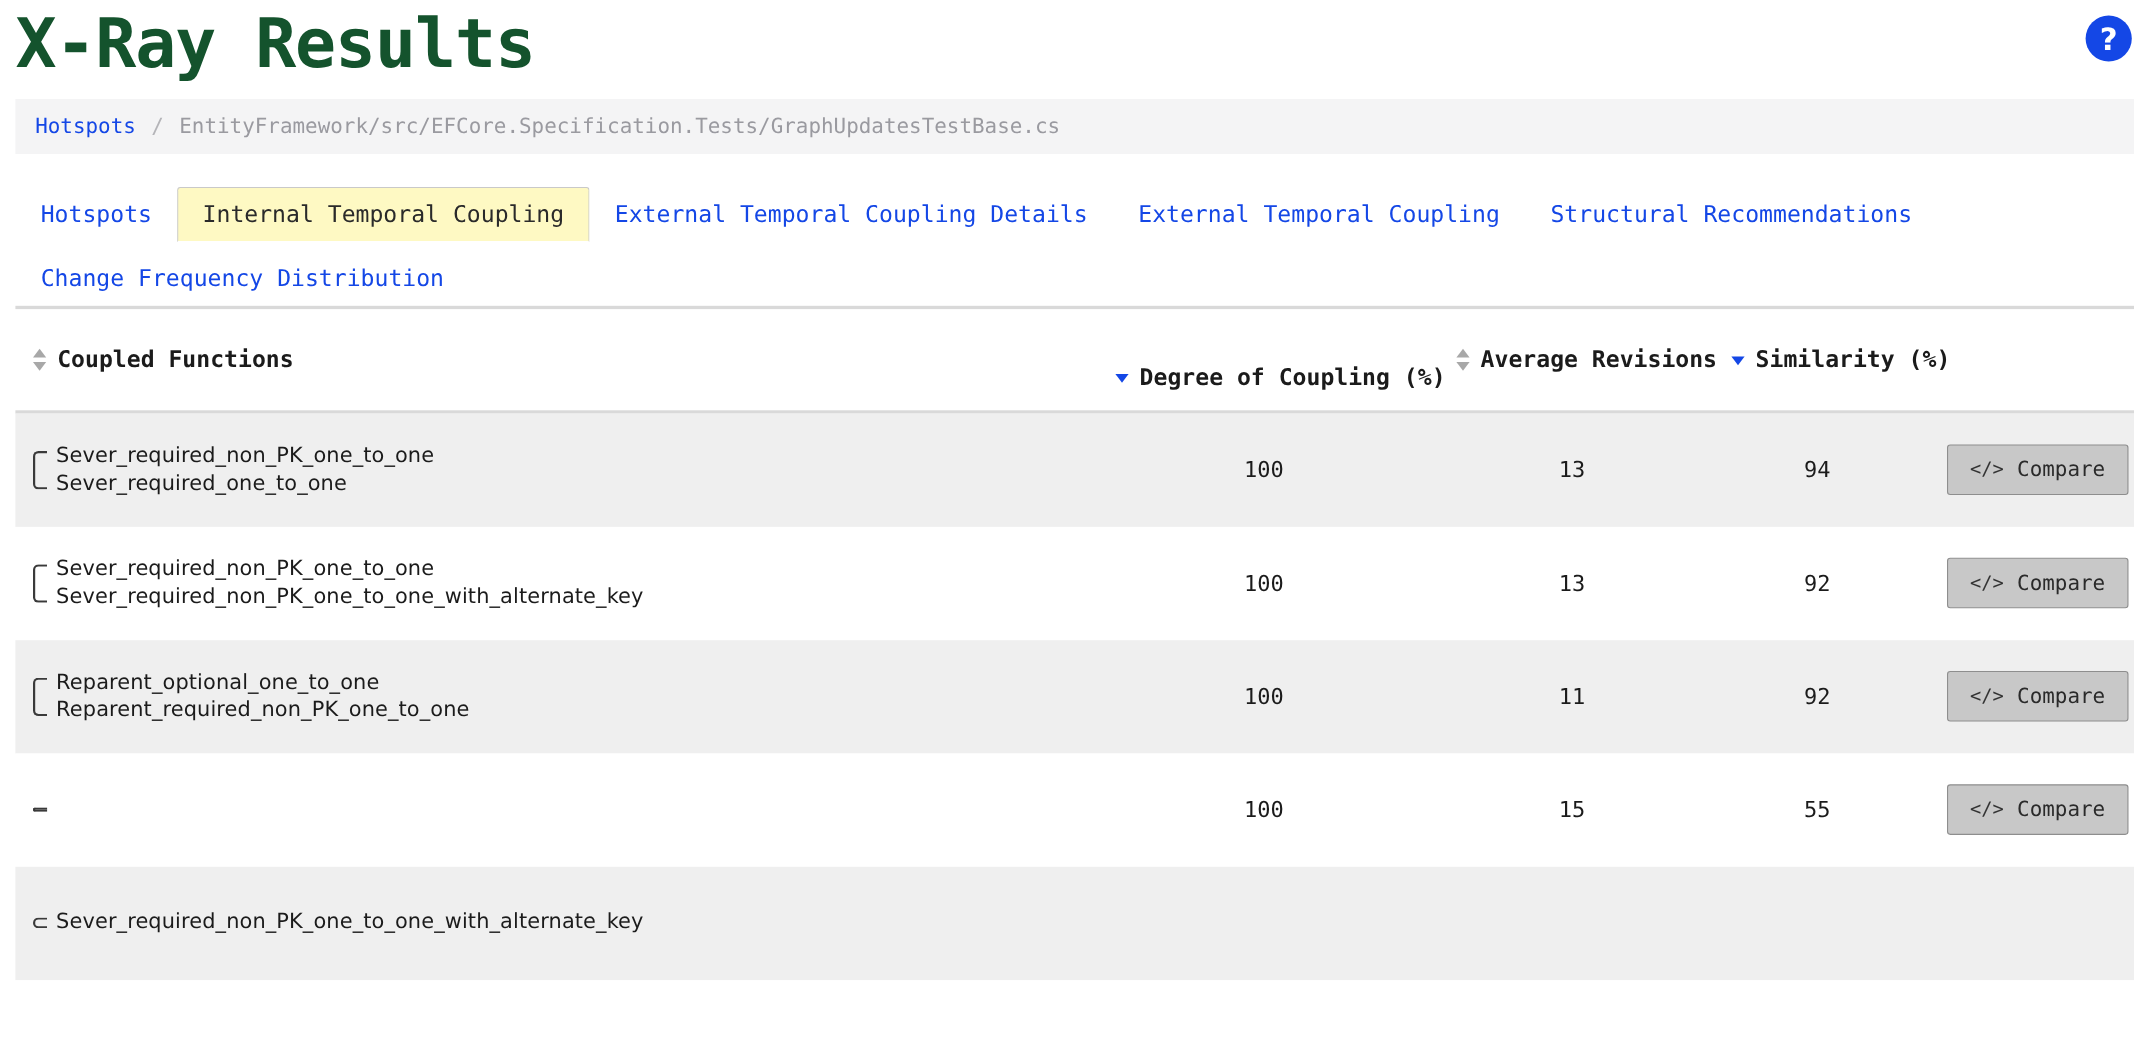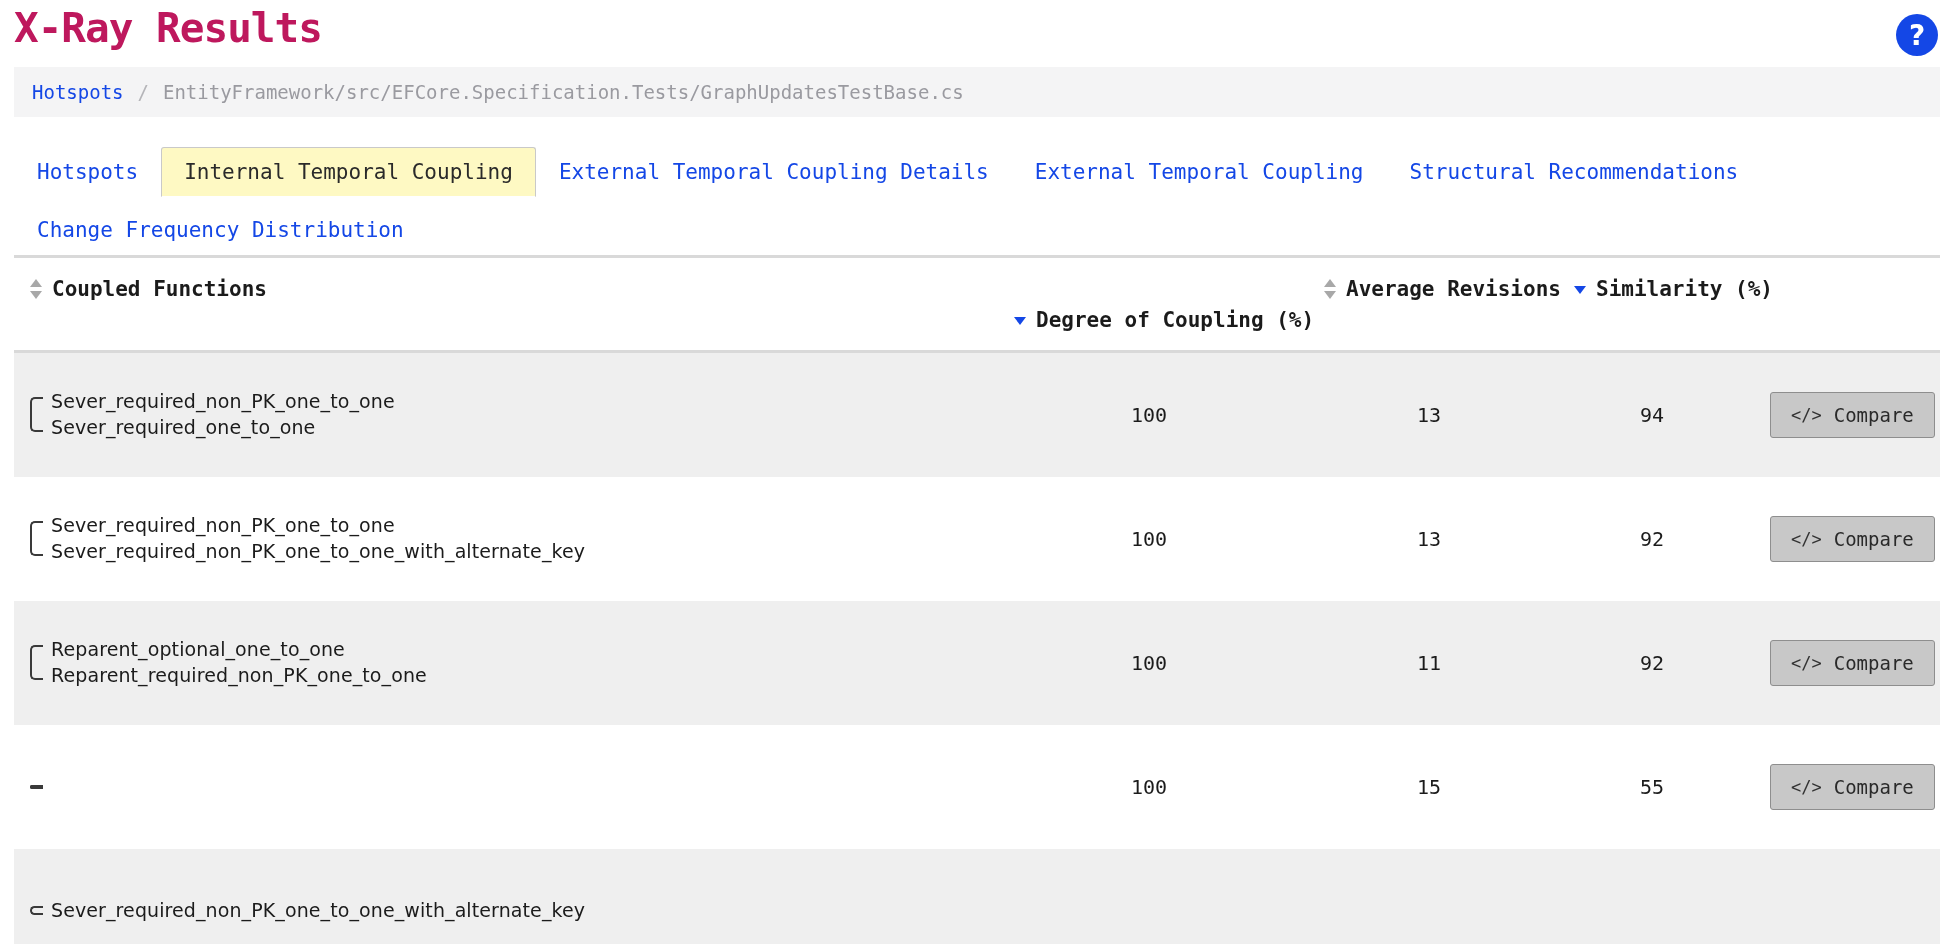--- a/index.html
+++ b/index.html
@@ -9,23 +9,23 @@
     height: 944px;
     background: #ffffff;
     font-family: "DejaVu Sans Mono", "Liberation Mono", monospace;
     overflow: hidden;
     position: relative;
   }
 
   
   .page-title {
     font-family: "DejaVu Sans Mono", "Liberation Mono", monospace;
-    font-size: 41px;
+    font-size: 62px;
     font-weight: bold;
-    color: #be185d;
+    color: #14532d;
     letter-spacing: -1px;
     padding: 6px 0 0 14px;
     margin: 0;
     line-height: 1.1;
   }
   .help-badge {
     position: absolute;
     top: 14px;
     right: 16px;
     width: 42px;
@@ -93,21 +93,21 @@
     height: 3px;
     background: #d9d9d9;
     position: relative;
     top: -1px;
   }
 
   
   .table { margin: 0 14px; width: calc(100% - 28px); }
   .thead {
     display: flex;
-    align-items: flex-start;
+    align-items: center;
     padding: 18px 0 18px 0;
     font-size: 21px;
     font-weight: bold;
     color: #1b1b1b;
     border-bottom: 3px solid #d9d9d9;
   }
   .th { display: flex; align-items: center; gap: 9px; white-space: nowrap; cursor: pointer; }
   .th-funcs { flex: 1 1 auto; padding-left: 16px; }
   .th-degree { width: 310px; justify-content: flex-start; margin-top: 31px; }
   .th-revisions { width: 250px; justify-content: flex-start; }
@@ -143,21 +143,21 @@
     left: 0;
     top: 8px;
     border-left: 6.5px solid transparent;
     border-right: 6.5px solid transparent;
     border-top: 8px solid #1447e6;
   }
 
   .row {
     display: flex;
     align-items: center;
-    height: 124px;
+    height: 103px;
     font-size: 19px;
     color: #1b1b1b;
     overflow: hidden;
   }
   .row.odd  { background: #efefef; }
   .row.even { background: #ffffff; }
 
   .cell-funcs {
     flex: 1 1 auto;
     display: flex;

